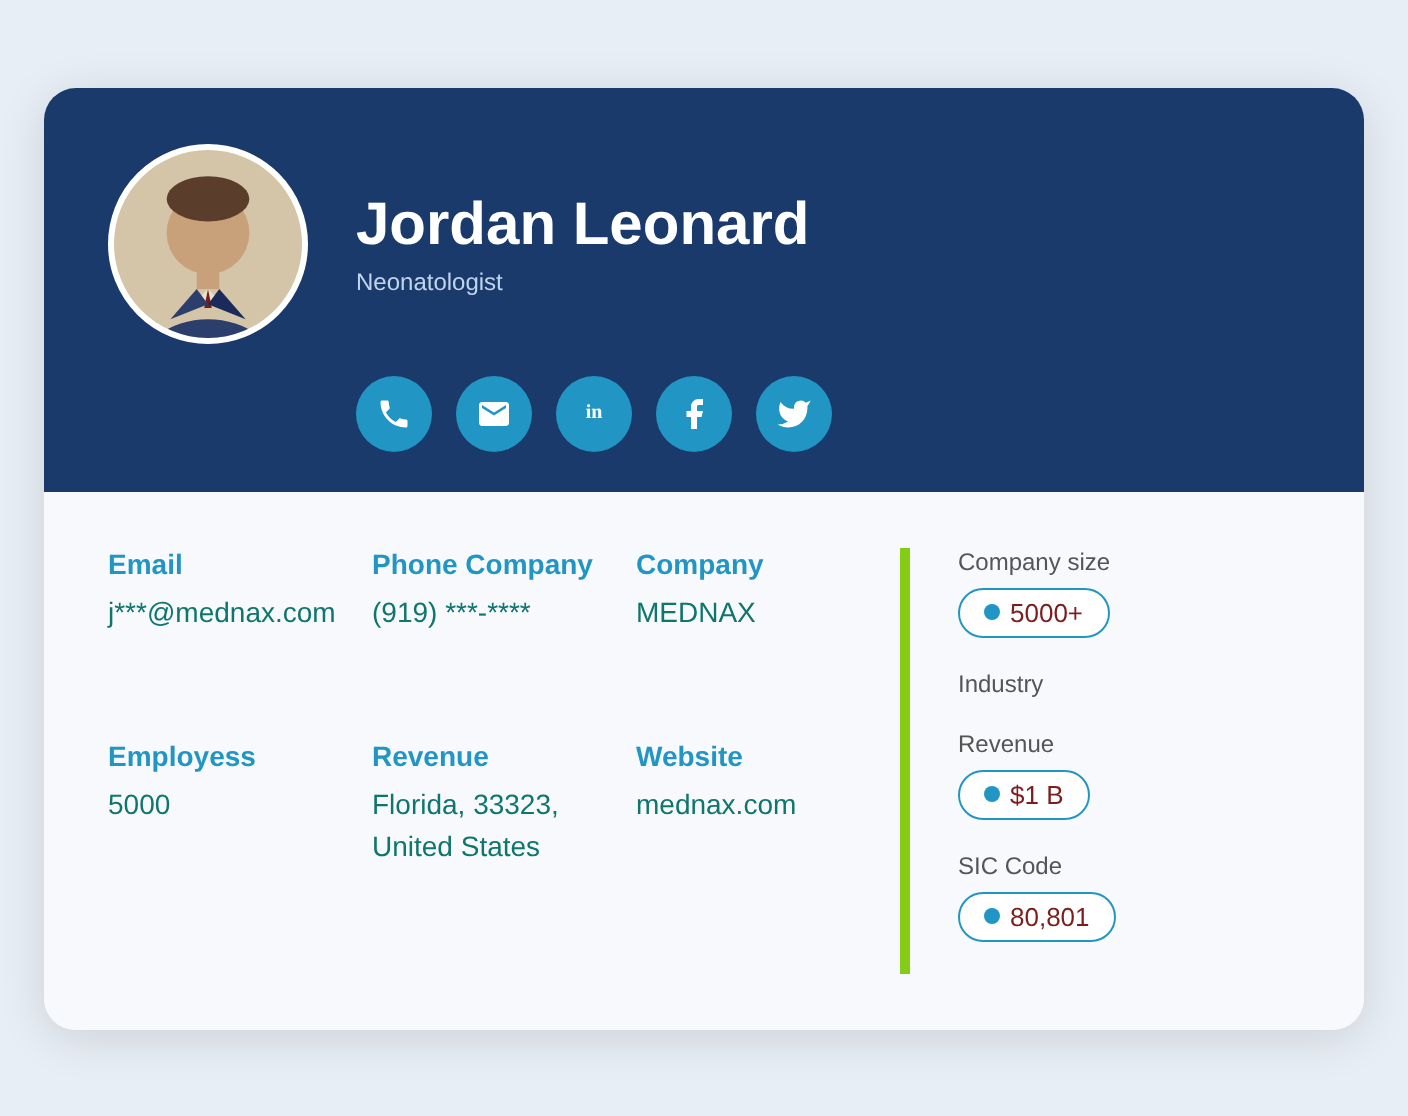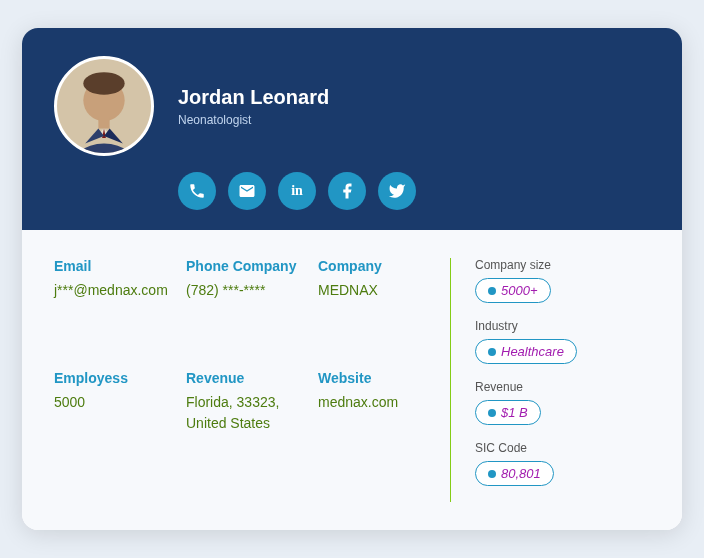--- a/index.html
+++ b/index.html
@@ -43,21 +43,21 @@
       border: 3px solid #fff;
     }
     
     .header-info {
       display: flex;
       flex-direction: column;
       gap: 4px;
     }
     .header-name {
       color: #fff;
-      font-size: 20px;
+      font-size: 30px;
       font-weight: 700;
     }
     .header-title {
       color: #c0d4ee;
       font-size: 12px;
       font-weight: 400;
     }
     .social-icons {
       display: flex;
       gap: 12px;
@@ -95,51 +95,50 @@
     .info-cell {
       padding: 0 0 24px 0;
     }
     .info-label {
       color: #2196c4;
       font-size: 14px;
       font-weight: 600;
       margin-bottom: 6px;
     }
     .info-value {
-      color: #4d7c0f;
+      color: #0f766e;
       font-size: 14px;
       font-weight: 400;
       line-height: 1.5;
     }
     
     .right-panel {
       width: 200px;
       flex-shrink: 0;
       padding-left: 24px;
-      border-left: 1px solid #84cc16;
+      border-left: 5px solid #84cc16;
     }
     .right-item {
       margin-bottom: 16px;
     }
     .right-label {
       color: #555;
       font-size: 12px;
       margin-bottom: 6px;
     }
     .tag {
       display: inline-flex;
       align-items: center;
       gap: 5px;
       border: 1.5px solid #2196c4;
       border-radius: 20px;
       padding: 4px 12px;
       font-size: 13px;
-      color: #a21caf;
+      color: #7f1d1d;
       background: #fff;
-      font-style: italic;
     }
     .tag-dot {
       width: 8px;
       height: 8px;
       border-radius: 50%;
       background: #2196c4;
       flex-shrink: 0;
     }
   </style>
 </head>
@@ -178,21 +177,21 @@
         <svg width="18" height="18" viewBox="0 0 24 24" fill="white" xmlns="http://www.w3.org/2000/svg">
           <path d="M6.6 10.8c1.4 2.8 3.8 5.1 6.6 6.6l2.2-2.2c.3-.3.7-.4 1-.2 1.1.4 2.3.6 3.6.6.6 0 1 .4 1 1V20c0 .6-.4 1-1 1-9.4 0-17-7.6-17-17 0-.6.4-1 1-1h3.5c.6 0 1 .4 1 1 0 1.3.2 2.5.6 3.6.1.3 0 .7-.2 1L6.6 10.8z"></path>
         </svg>
       </button>
       <button class="social-btn" title="Email">
         <svg width="18" height="18" viewBox="0 0 24 24" fill="white" xmlns="http://www.w3.org/2000/svg">
           <path d="M20 4H4c-1.1 0-2 .9-2 2v12c0 1.1.9 2 2 2h16c1.1 0 2-.9 2-2V6c0-1.1-.9-2-2-2zm0 4l-8 5-8-5V6l8 5 8-5v2z"></path>
         </svg>
       </button>
       <button class="social-btn" title="LinkedIn">
-        <span style="font-weight:700;font-size:14px;font-family:serif;">in</span>
+        <span style="font-weight:700;font-size:10px;font-family:serif;">in</span>
       </button>
       <button class="social-btn" title="Facebook">
         <svg width="18" height="18" viewBox="0 0 24 24" fill="white" xmlns="http://www.w3.org/2000/svg">
           <path d="M18 2h-3a5 5 0 00-5 5v3H7v4h3v8h4v-8h3l1-4h-4V7a1 1 0 011-1h3z"></path>
         </svg>
       </button>
       <button class="social-btn" title="Twitter">
         <svg width="18" height="18" viewBox="0 0 24 24" fill="white" xmlns="http://www.w3.org/2000/svg">
           <path d="M23 3a10.9 10.9 0 01-3.14 1.53 4.48 4.48 0 00-7.86 3v1A10.66 10.66 0 013 4s-4 9 5 13a11.64 11.64 0 01-7 2c9 5 20 0 20-11.5a4.5 4.5 0 00-.08-.83A7.72 7.72 0 0023 3z"></path>
         </svg>
@@ -203,21 +202,21 @@
   <div class="card-body">
     <div class="info-grid">
 
       <div class="info-cell">
         <div class="info-label">Email</div>
         <div class="info-value">j***@mednax.com</div>
       </div>
 
       <div class="info-cell">
         <div class="info-label">Phone Company</div>
-        <div class="info-value">(782) ***-****</div>
+        <div class="info-value">(919) ***-****</div>
       </div>
 
       <div class="info-cell">
         <div class="info-label">Company</div>
         <div class="info-value">MEDNAX</div>
       </div>
 
       <div class="info-cell">
         <div class="info-label">Employess</div>
         <div class="info-value">5000</div>
@@ -237,24 +236,20 @@
     <div class="right-panel">
       <div class="right-item">
         <div class="right-label">Company size</div>
         <div class="tag">
           <div class="tag-dot"></div>
           <span>5000+</span>
         </div>
       </div>
       <div class="right-item">
         <div class="right-label">Industry</div>
-        <div class="tag">
-          <div class="tag-dot"></div>
-          <span>Healthcare</span>
-        </div>
       </div>
       <div class="right-item">
         <div class="right-label">Revenue</div>
         <div class="tag">
           <div class="tag-dot"></div>
           <span>$1 B</span>
         </div>
       </div>
       <div class="right-item">
         <div class="right-label">SIC Code</div>

